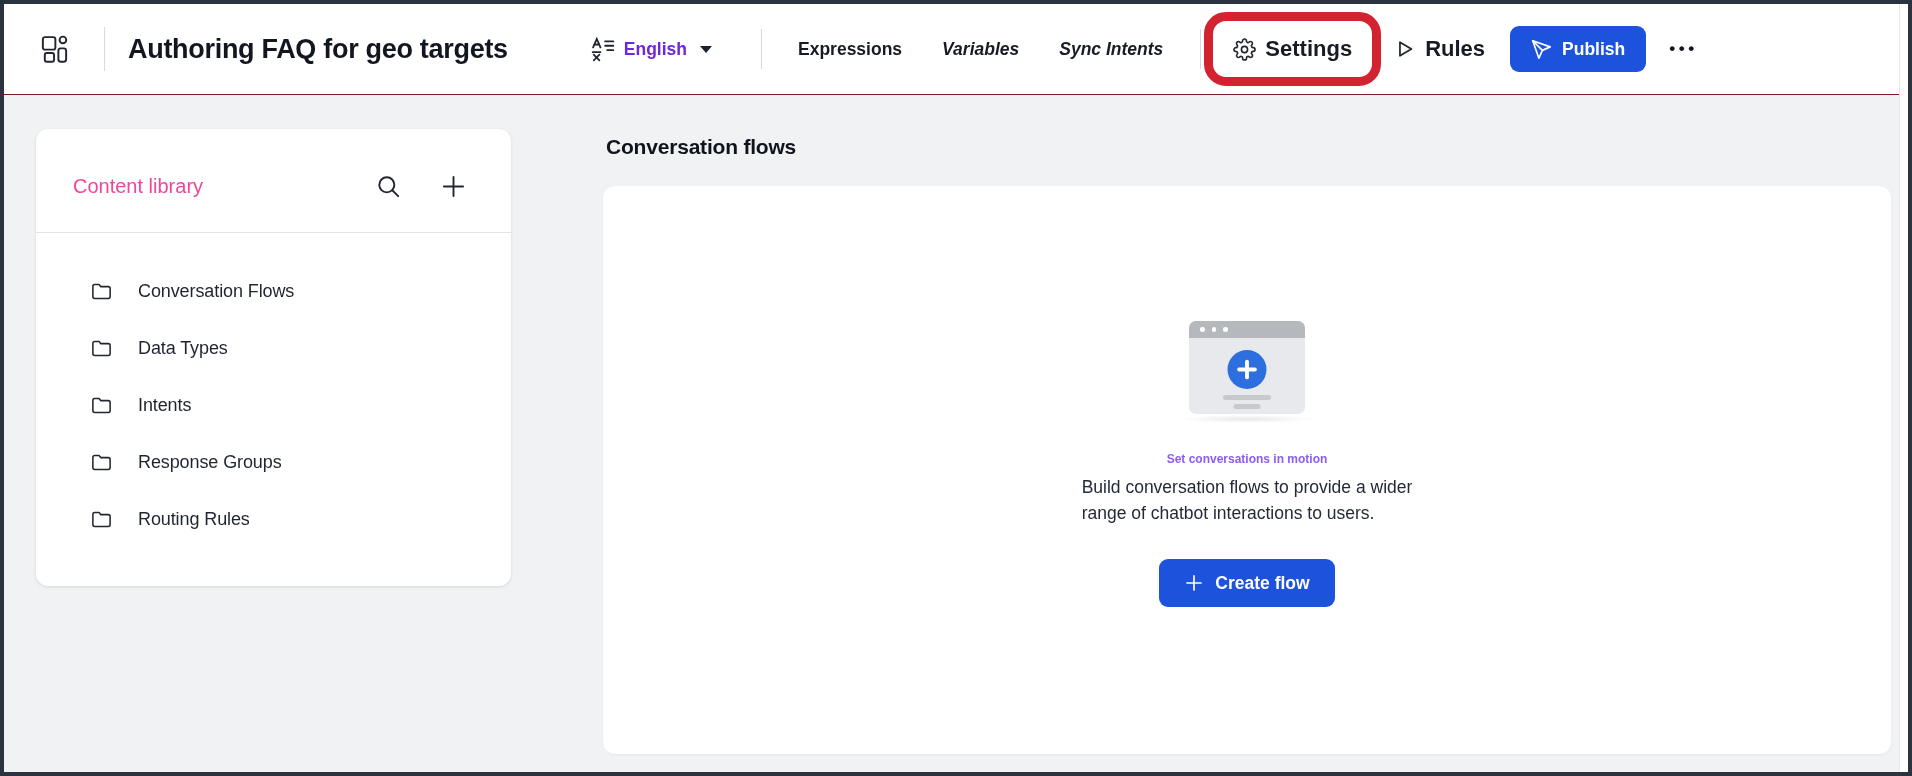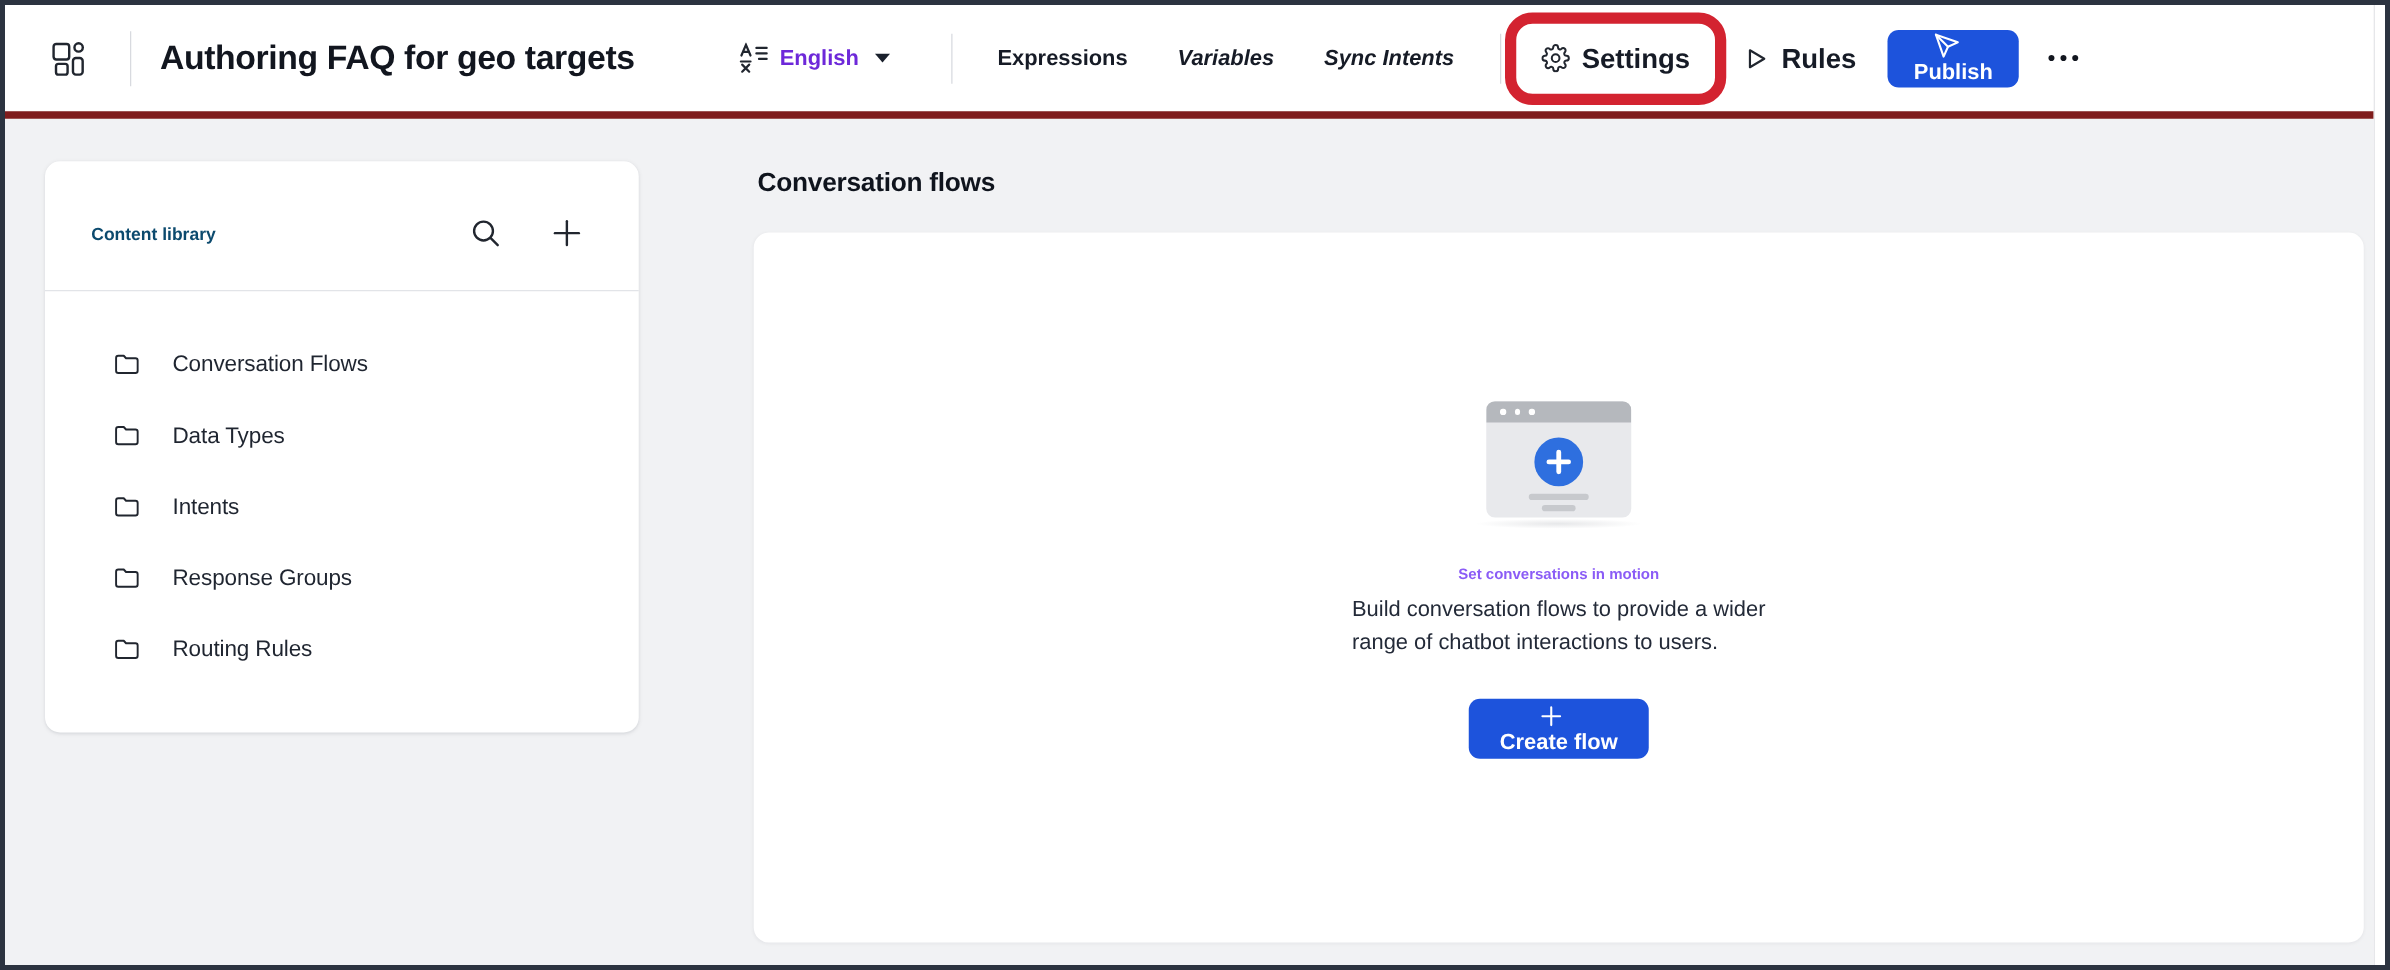--- a/index.html
+++ b/index.html
@@ -18,21 +18,21 @@
     pointer-events:none; z-index:60;
   }
   .scroll-strip {
     position:absolute; top:4px; bottom:4px; right:4px; width:9px;
     background:#ffffff; border-left:1px solid #e6e7ea; z-index:40;
   }
 
   
   header {
     position:absolute; top:4px; left:4px; right:13px; height:91px;
-    background:#ffffff; border-bottom:6px solid #7f1d1d;
+    background:#ffffff; border-bottom:1px solid #7f1d1d;
     display:flex; align-items:center; z-index:10;
   }
   .icon { display:inline-flex; align-items:center; justify-content:center; color:#21262f; }
   .appgrid { margin-left:37px; cursor:pointer; }
   .vdiv { width:1px; background:#d8dadf; height:44px; flex:none; }
   .vdiv.v1 { margin-left:36px; }
   .vdiv.v2 { height:40px; margin-left:49px; }
   .vdiv.v3 { height:40px; margin-left:37px; }
   h1 {
     margin-left:23px;
@@ -62,41 +62,41 @@
   .ghostbtn {
     display:flex; align-items:center; background:none; border:none; cursor:pointer;
     font-family:inherit; font-size:22px; font-weight:700; color:#161b26;
   }
   .ghostbtn .icon { margin-right:9px; }
   .testbtn { margin-left:42px; flex:none; }
 
   .primary {
     display:flex; align-items:center; justify-content:center;
     background:#1d53dc; color:#ffffff; border:none; border-radius:9px;
-    font-family:inherit; font-weight:700; cursor:pointer;flex-direction:column;
+    font-family:inherit; font-weight:700; cursor:pointer;
   }
   .publish { margin-left:25px; height:46px; padding:0 21px; font-size:17.5px; flex:none; }
   .publish .icon { margin-right:10px; color:#fff; }
   .more {
     margin-left:23px; background:none; border:none; cursor:pointer;
     font-size:17px; font-weight:700; letter-spacing:3.5px; color:#12161f; flex:none;
     padding-left:0;
   }
 
   
   .library {
     position:absolute; left:36px; top:129px; width:475px; height:457px;
     background:#ffffff; border-radius:12px;
     box-shadow:0 1px 4px rgba(16,24,40,.07), 0 1px 2px rgba(16,24,40,.05);
     z-index:5;
   }
   .lib-head {
     height:103px; display:flex; align-items:center; padding:12px 44px 0 37px;
   }
-  .lib-title { font-size:14px; font-weight:700; color:#0c4a6e; }
+  .lib-title { font-size:20px; font-weight:400; color:#ec4899; }
   .lib-actions { margin-left:auto; display:flex; align-items:center; gap:38px; }
   .lib-actions .icon { cursor:pointer; }
   .lib-sep { height:1px; background:#e2e4e8; }
   .lib-list { list-style:none; padding-top:30px; }
   .lib-item {
     height:57px; display:flex; align-items:center; padding-left:54px; cursor:pointer;
   }
   .lib-item .icon { color:#21262f; flex:none; }
   .lib-item .label { margin-left:25px; font-size:18px; color:#1f2530; letter-spacing:-0.1px; }
 

